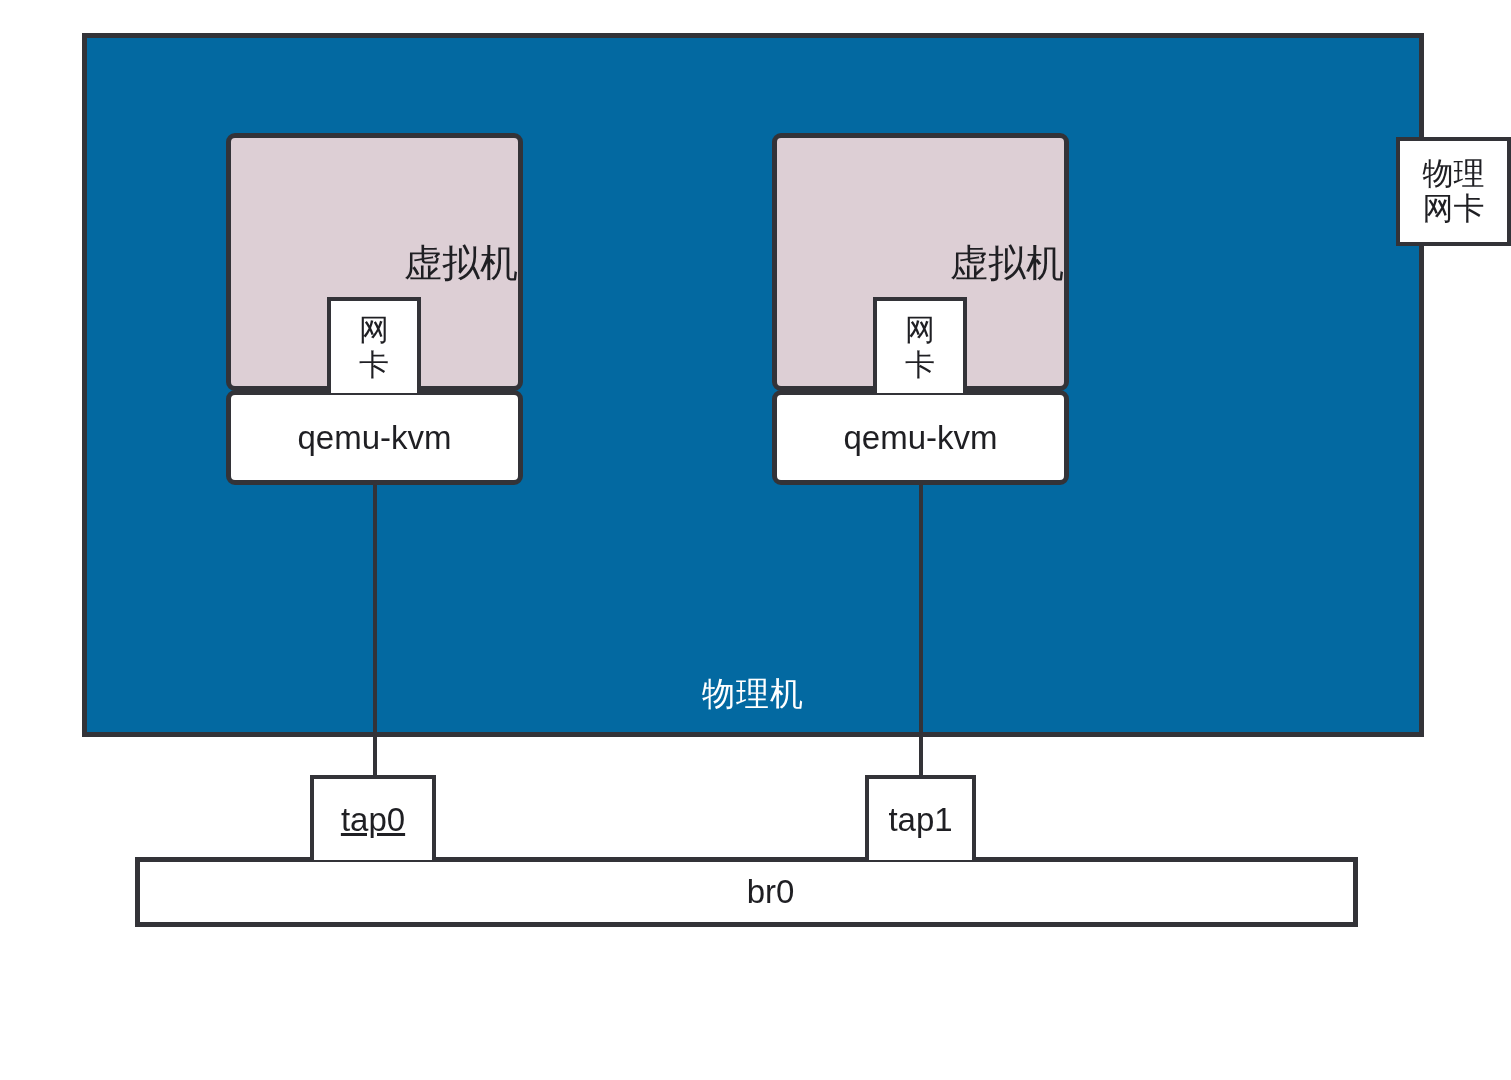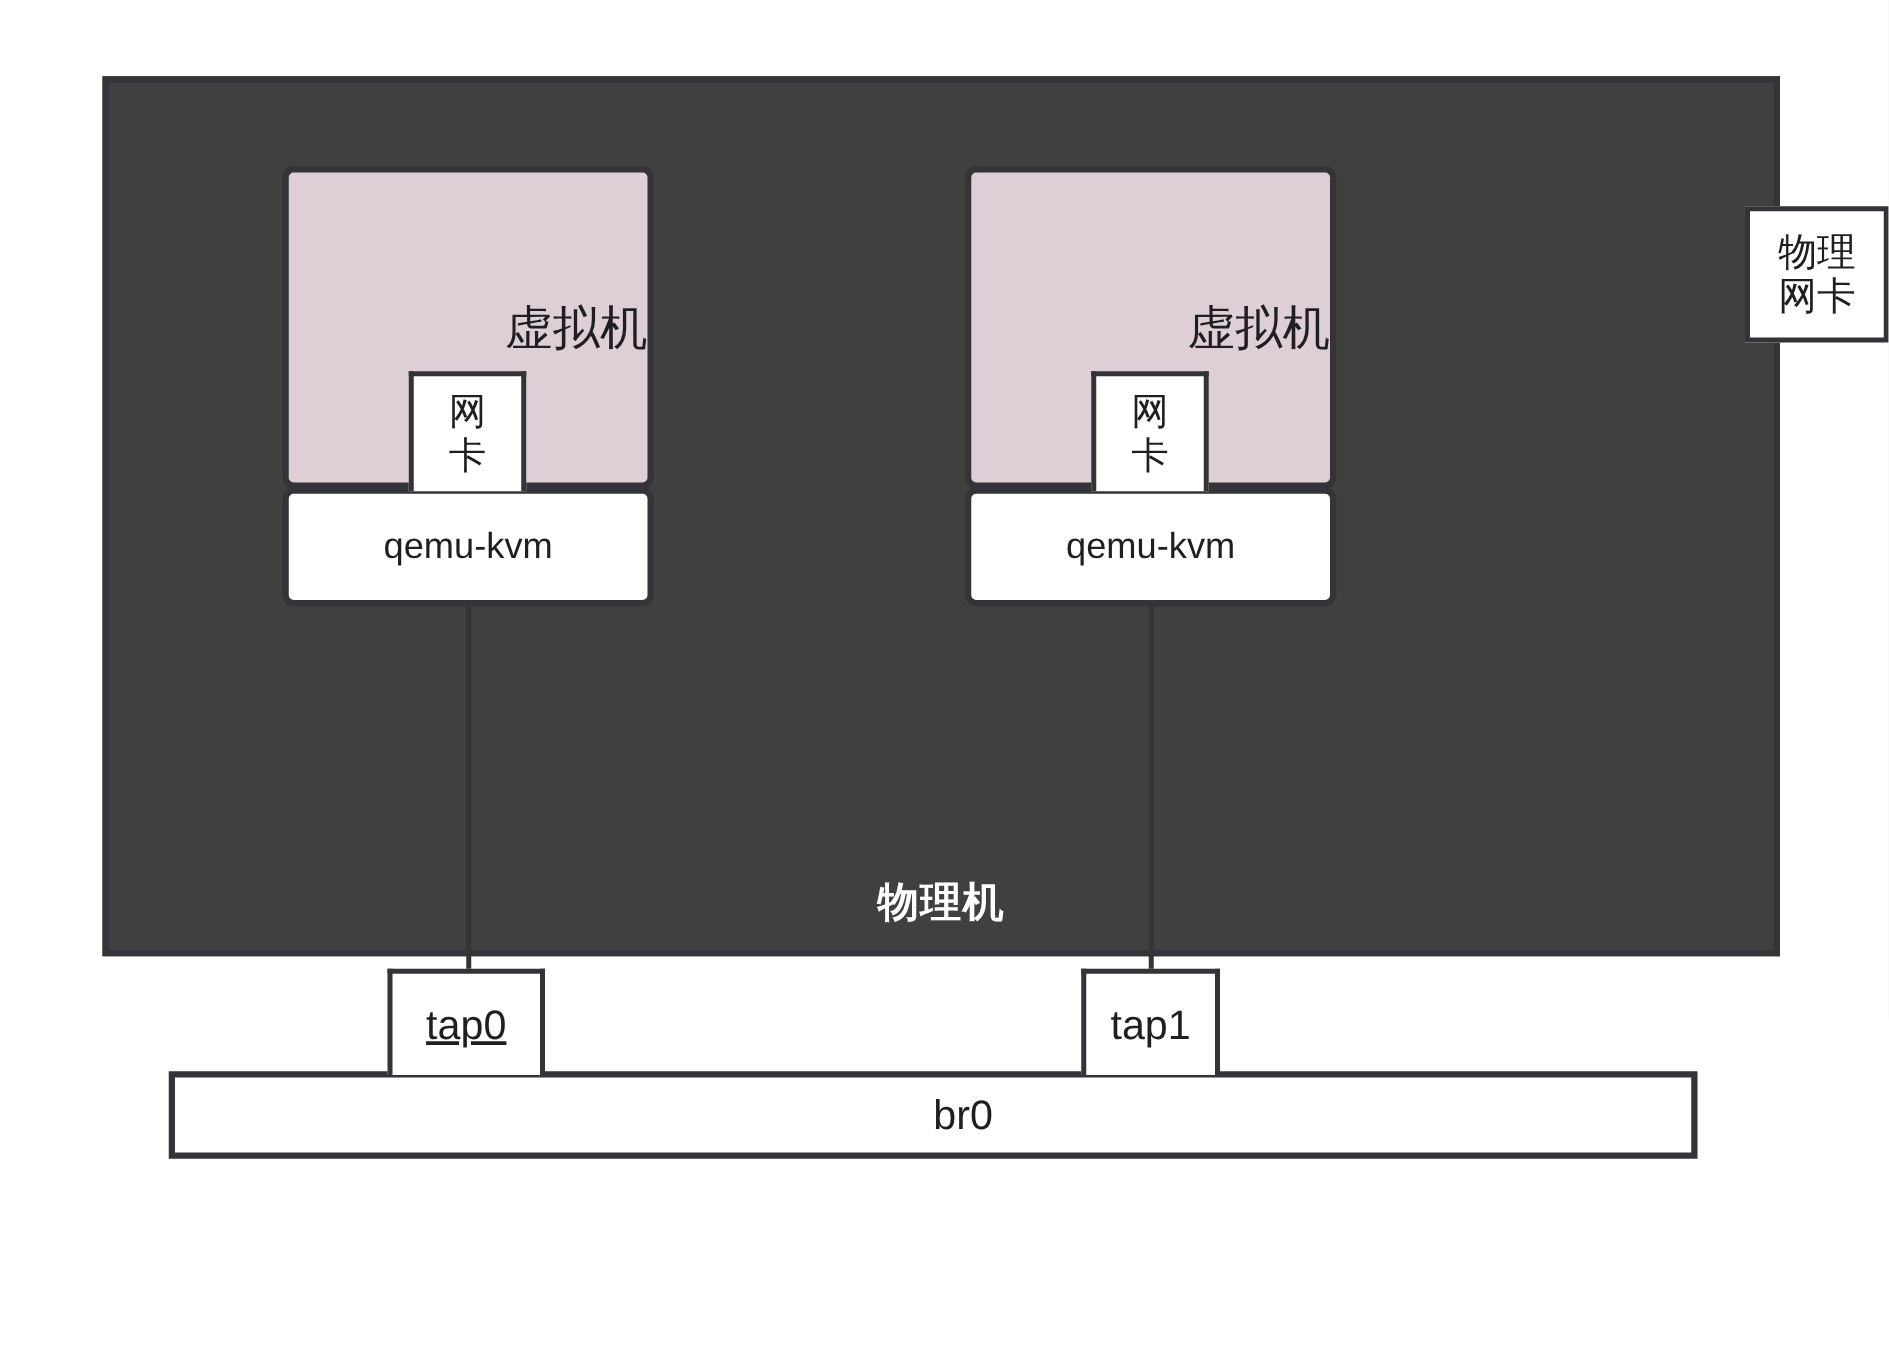--- a/index.html
+++ b/index.html
@@ -21,34 +21,33 @@
   }
 
   
   .host-box {
     position: absolute;
     left: 82px;
     top: 33px;
     width: 1342px;
     height: 704px;
     box-sizing: border-box;
-    background: #404040;
-    border: 5px solid #333338;
-    margin-top: 28px;
+    background: #0369a1;
+    border: 5px solid #333338;
   }
 
   .host-label {
     position: absolute;
     left: 0;
     right: 0;
     bottom: 22px;
     text-align: center;
     color: #ffffff;
     font-size: 33px;
-    font-weight: bold;
+    font-weight: normal;
     letter-spacing: 1px;
     line-height: 1;
   }
 
   
   .phys-nic {
     position: absolute;
     left: 1309px;
     top: 99px;
     width: 115px;
@@ -120,21 +119,21 @@
     top: 257px;
     width: 297px;
     height: 95px;
     box-sizing: border-box;
     background: #ffffff;
     border: 5px solid #333338;
     border-radius: 9px;
     display: flex;
     align-items: center;
     justify-content: center;
-    font-size: 29px;
+    font-size: 33px;
     color: #1f1f23;
     z-index: 2;
   }
 
   
   .connector {
     position: absolute;
     width: 4px;
     background: #333338;
   }

